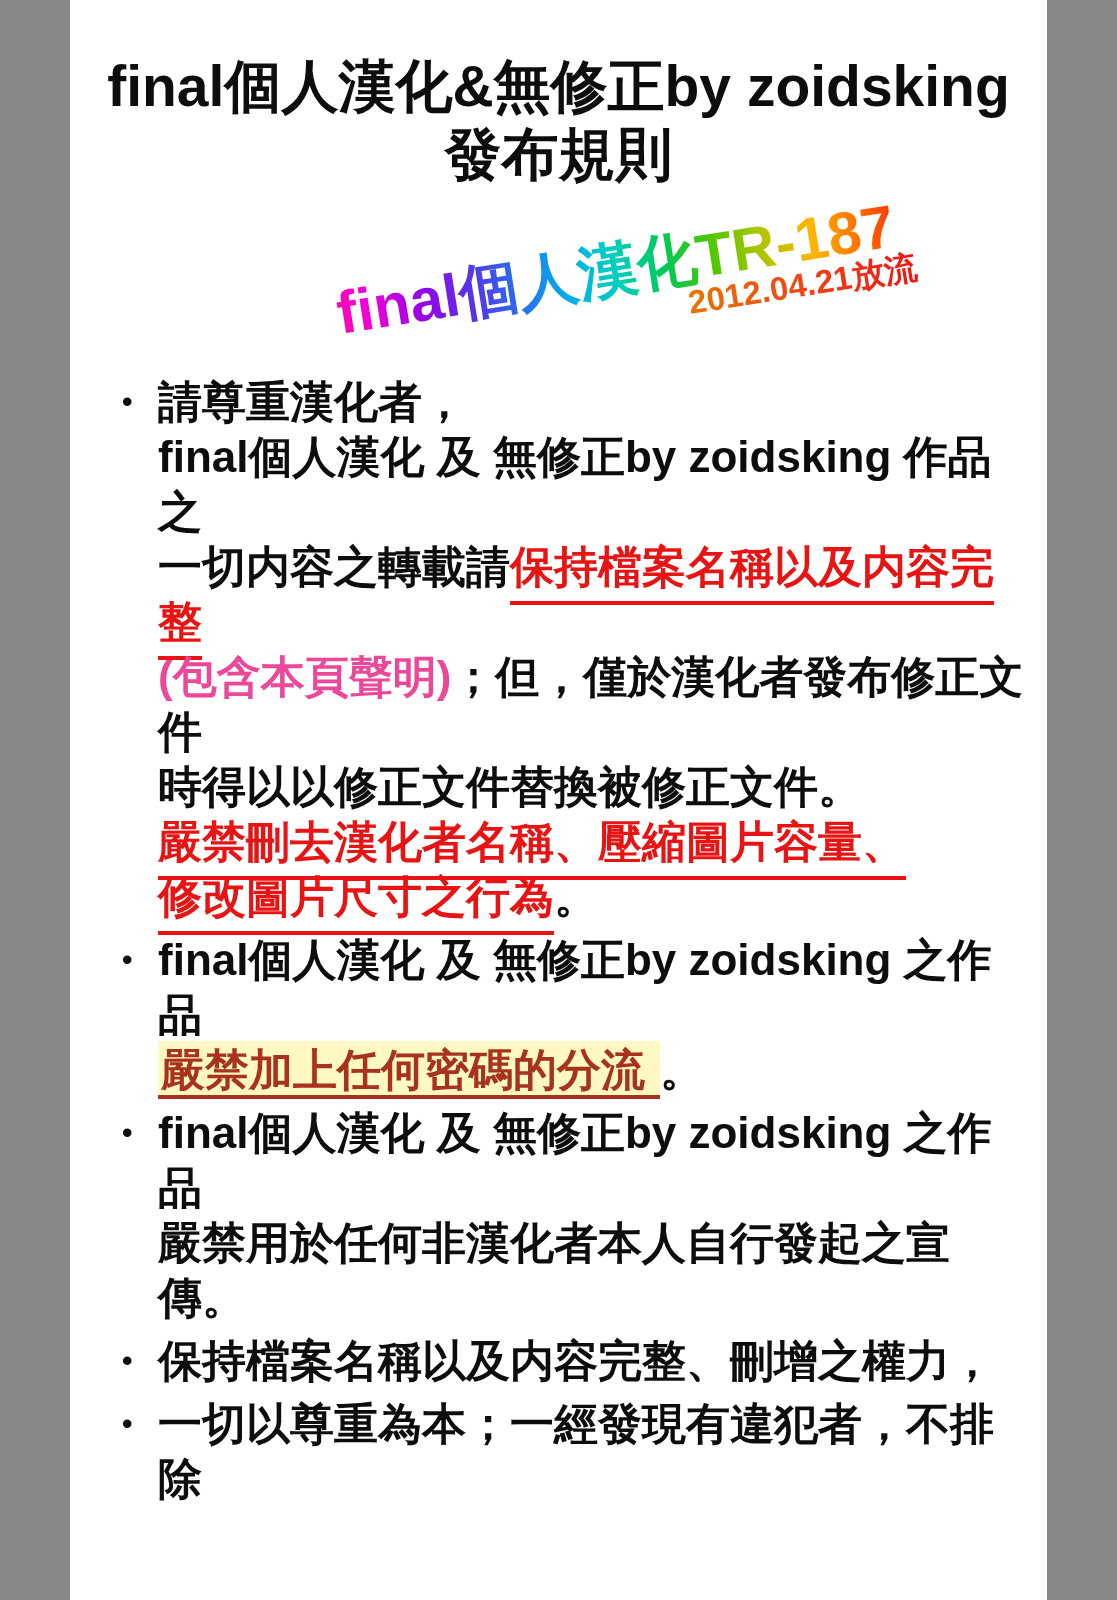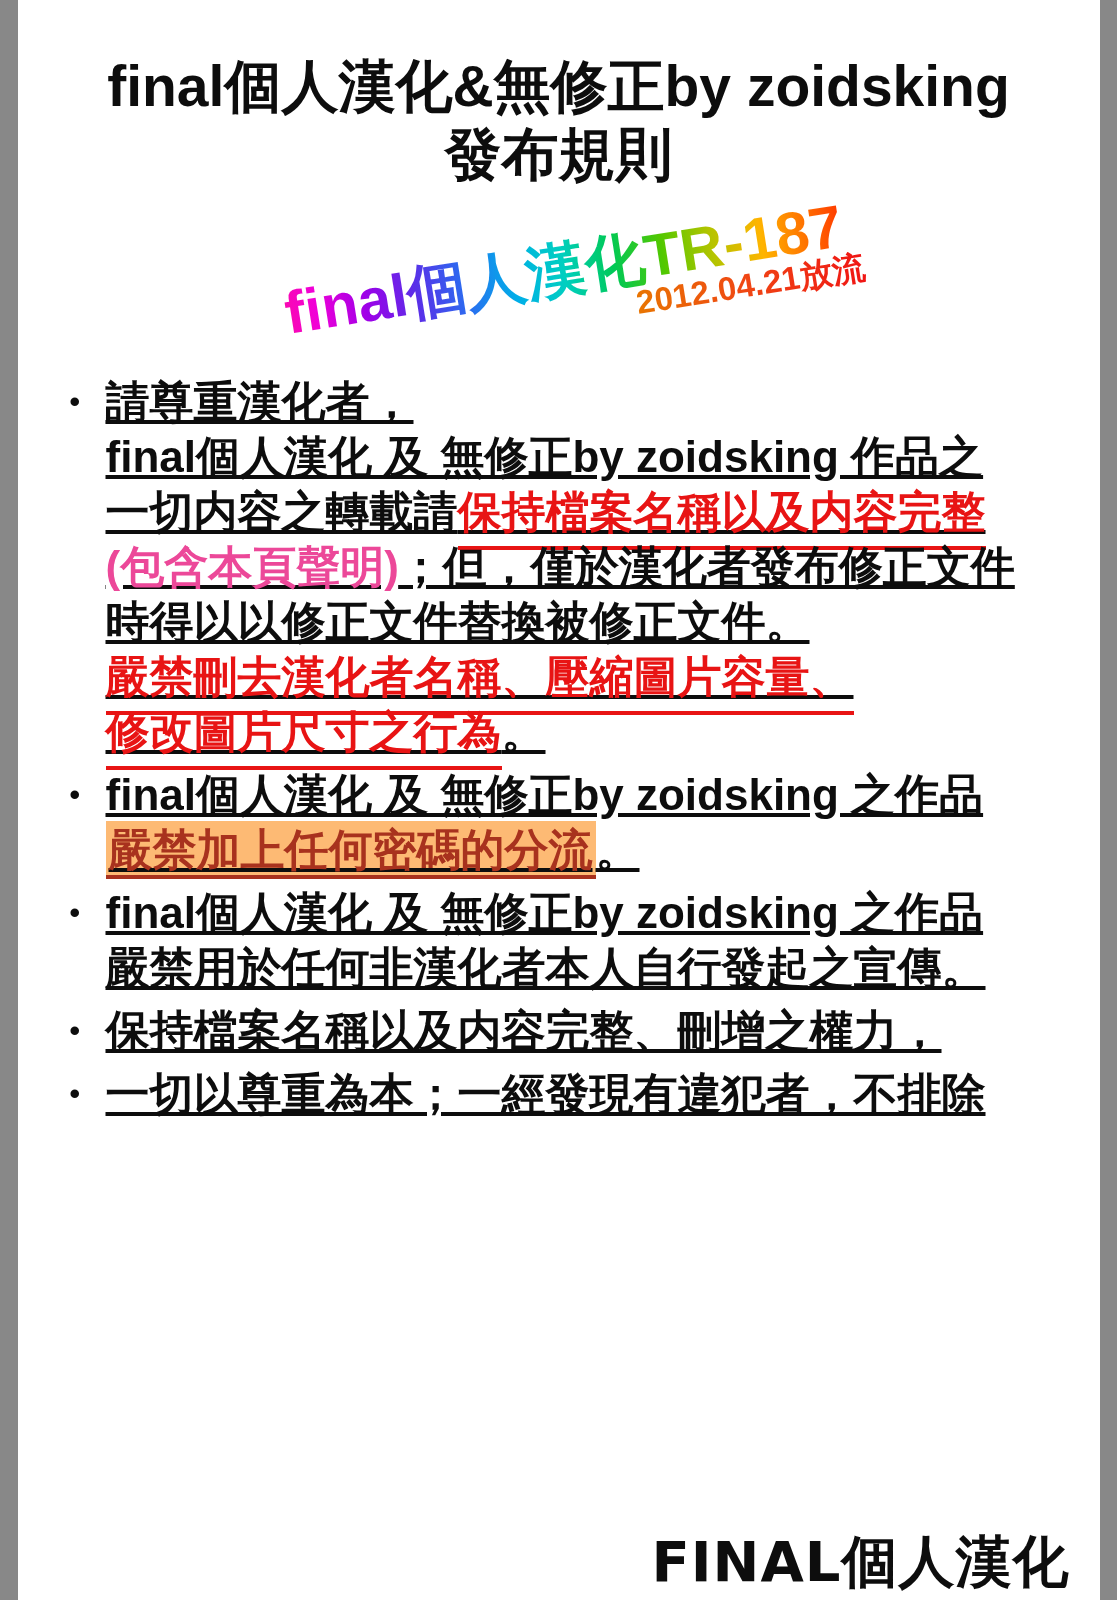--- a/index.html
+++ b/index.html
@@ -1,18 +1,18 @@
 <!DOCTYPE html>
 <html><head>
 <meta charset="utf-8">
 <style>
   html,body{margin:0;padding:0;background:#888;}
   .page{
     position:relative;
-    width:1082px;height:1600px;
+    width:977px;height:1600px;
     margin:0 auto;
     background:#ffffff;
     overflow:hidden;
     font-family:"Liberation Sans","DejaVu Sans",sans-serif;
     font-weight:bold;
     color:#0d0d0d;
   }
   
   .title{
     position:absolute;top:52px;left:0;right:0;
@@ -43,33 +43,33 @@
   .rules{
     position:absolute;left:52px;top:374px;right:20px;
     font-size:44px;line-height:55px;
   }
   .rule{display:flex;align-items:flex-start;margin-bottom:8px;}
   .rule .bullet{
     flex:0 0 36px;
     font-size:30px;line-height:55px;
     color:#0d0d0d;
   }
-  .rule .rule-text{flex:1 1 auto;text-decoration:underline;}
+  .rule .rule-text{flex:1 1 auto;}
   .seg-black{color:#0d0d0d;}
   .seg-red{color:#ec4899;}
   .seg-redu{
     color:#e81414;
     border-bottom:4px solid #e81414;
     padding-bottom:10px;
   }
   .seg-hl{
     color:#a8321e;
-    background:#fdba74;
+    background:#fef9c3;
     border-bottom:4px solid #a8321e;
-    padding:4px 3px 1px 3px;
+    padding:4px 15px 1px 3px;
   }
   
   .logo{
     position:absolute;right:30px;top:1532px;
     font-size:56px;line-height:60px;
     font-weight:bold;
     letter-spacing:1px;
     color:#0d0d0d;
     font-family:"DejaVu Sans","Liberation Sans",sans-serif;
   }
@@ -105,15 +105,14 @@
       <div class="rule">
         <span class="bullet">•</span>
         <div class="rule-text"><span class="seg-black">保持檔案名稱以及内容完整、刪增之權力，</span><br></div>
       </div>
       <div class="rule">
         <span class="bullet">•</span>
         <div class="rule-text"><span class="seg-black">一切以尊重為本；一經發現有違犯者，不排除</span><br><br></div>
       </div>
     </div>
 
-  <div class="logo">FINAL個人漢化</div>
 
 </div>
 
 </body></html>

